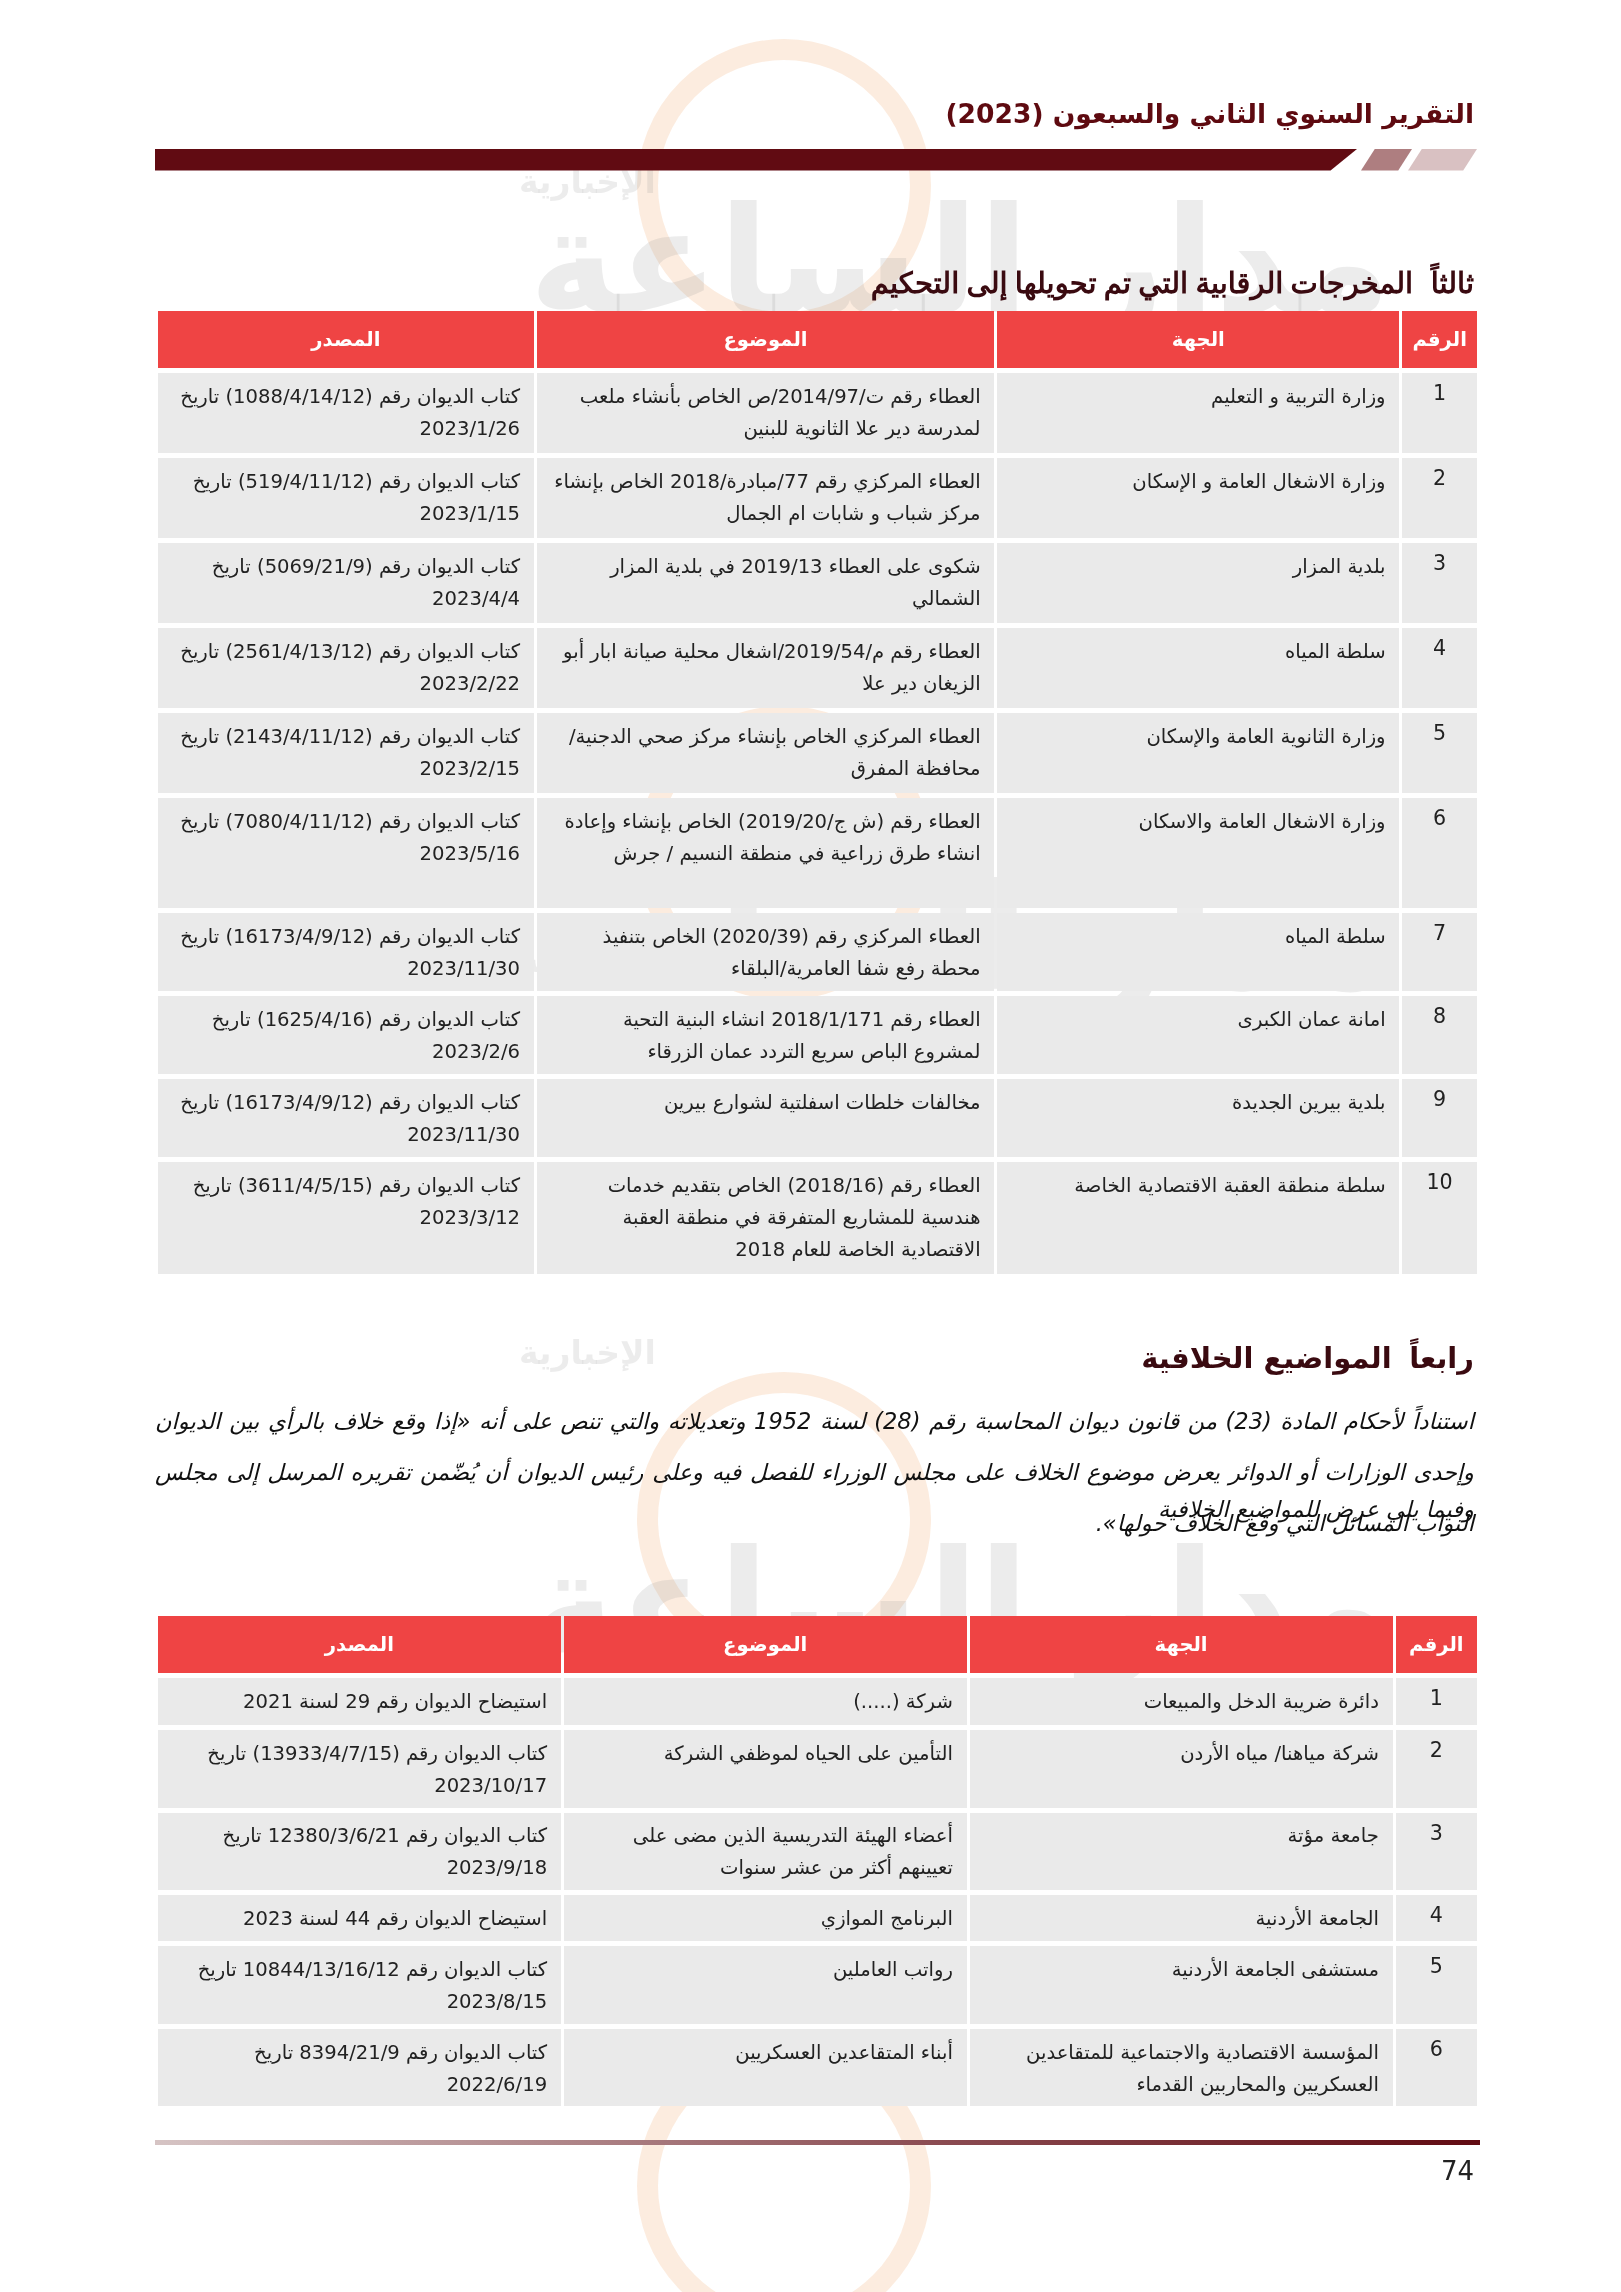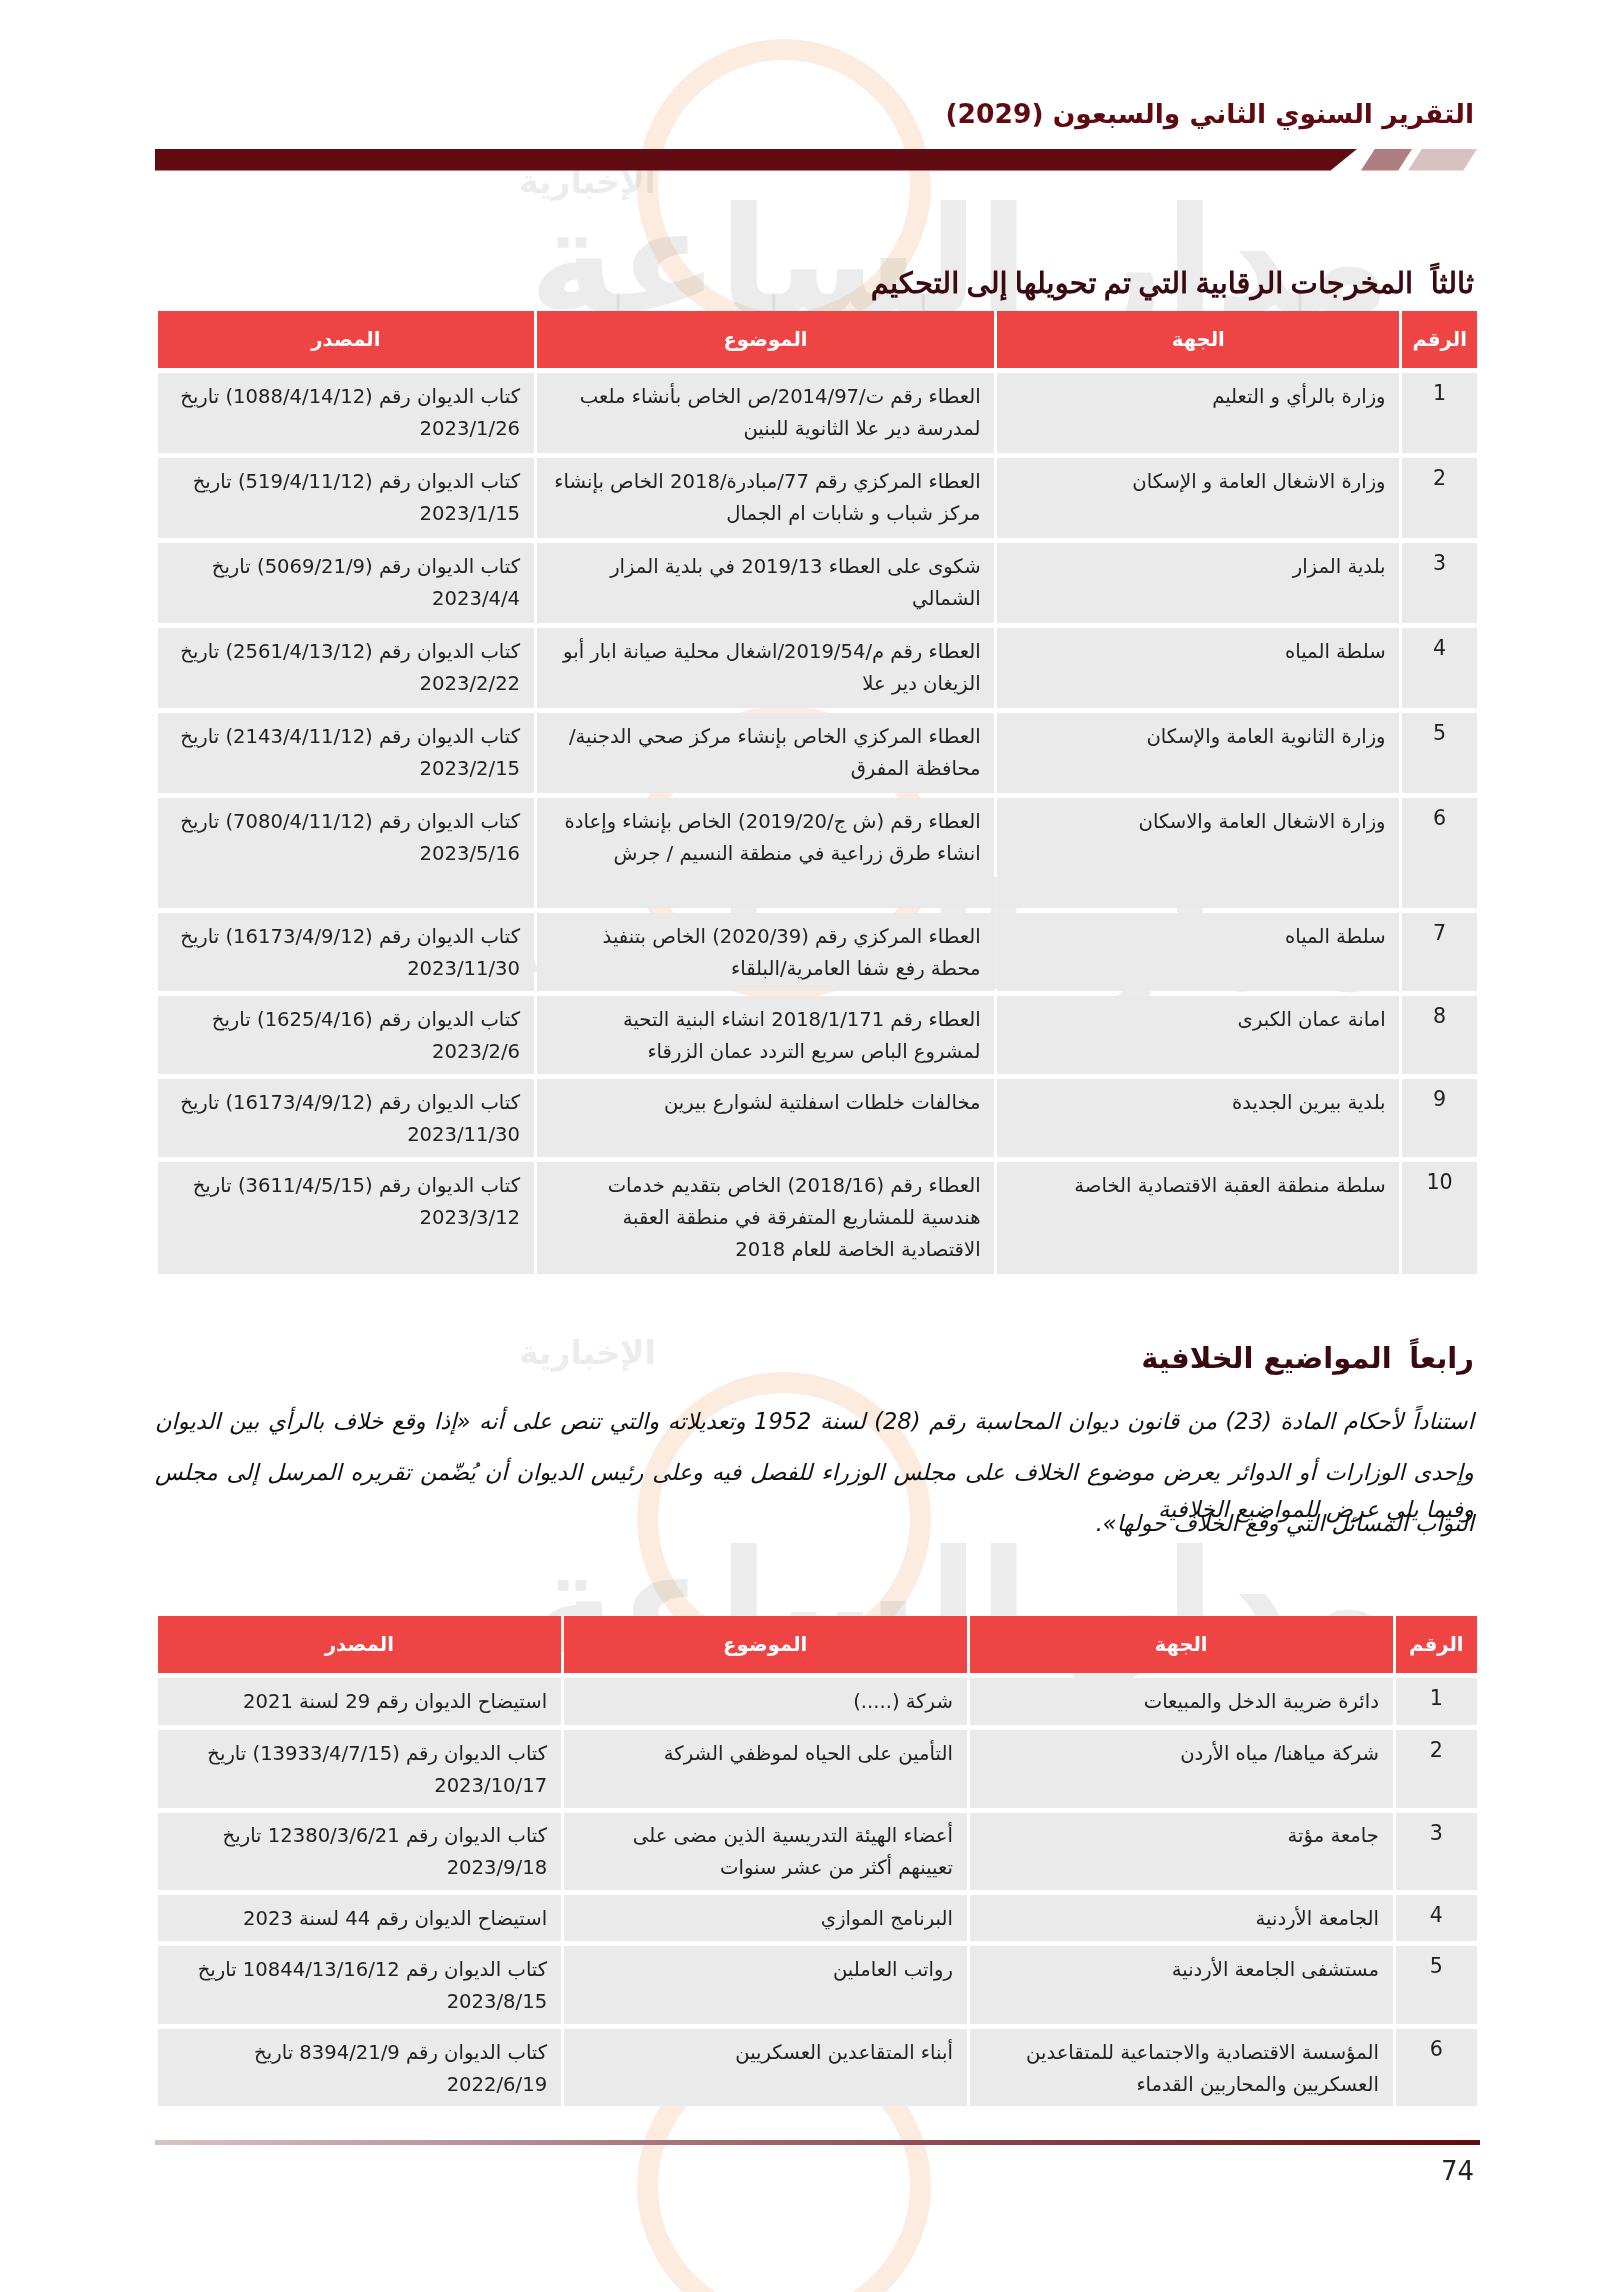--- a/index.html
+++ b/index.html
@@ -30,21 +30,21 @@
 <div class="watermark wm-clock" style="left:637px;top:706px;width:294px;height:294px;"></div>
 <div class="watermark wm-clock" style="left:637px;top:1372px;width:294px;height:294px;"></div>
 <div class="watermark wm-clock" style="left:637px;top:2039px;width:294px;height:294px;"></div>
 <div class="watermark wm-text" style="left:529px;top:176px;font-size:147px;">مدار الساعة</div>
 <div class="watermark wm-text" style="left:529px;top:853px;font-size:147px;">مدار الساعة</div>
 <div class="watermark wm-text" style="left:529px;top:1519px;font-size:147px;">مدار الساعة</div>
 <div class="watermark wm-text" style="left:519px;top:162px;font-size:33px;">الإخبارية</div>
 <div class="watermark wm-text" style="left:519px;top:941px;font-size:33px;">الإخبارية</div>
 <div class="watermark wm-text" style="left:519px;top:1333px;font-size:33px;">الإخبارية</div>
 
-<div class="header-title">التقرير السنوي الثاني والسبعون (2029)</div>
+<div class="header-title">التقرير السنوي الثاني والسبعون (2023)</div>
 <div class="header-bar">
   <div class="bar-main"></div>
   <div class="bar-mid"></div>
   <div class="bar-light"></div>
 </div>
 
 <div class="section-title" style="top:266px;font-family:Liberation Serif, serif;">
   <span class="num">ثالثاً</span><span>المخرجات الرقابية التي تم تحويلها إلى التحكيم</span>
 </div>
 
@@ -59,21 +59,21 @@
     <tr>
       <th>الرقم</th>
       <th>الجهة</th>
       <th>الموضوع</th>
       <th>المصدر</th>
     </tr>
   </thead>
   <tbody>
     <tr style="height:80px">
         <td class="num">1</td>
-        <td>وزارة بالرأي و التعليم</td>
+        <td>وزارة التربية و التعليم</td>
         <td>العطاء رقم ت/2014/97/ص الخاص بأنشاء ملعب لمدرسة دير علا الثانوية للبنين</td>
         <td>كتاب الديوان رقم (1088/4/14/12) تاريخ 2023/1/26</td>
       </tr>
     <tr style="height:80px">
         <td class="num">2</td>
         <td>وزارة الاشغال العامة و الإسكان</td>
         <td>العطاء المركزي رقم 77/مبادرة/2018 الخاص بإنشاء مركز شباب و شابات ام الجمال</td>
         <td>كتاب الديوان رقم (519/4/11/12) تاريخ 2023/1/15</td>
       </tr>
     <tr style="height:80px">

